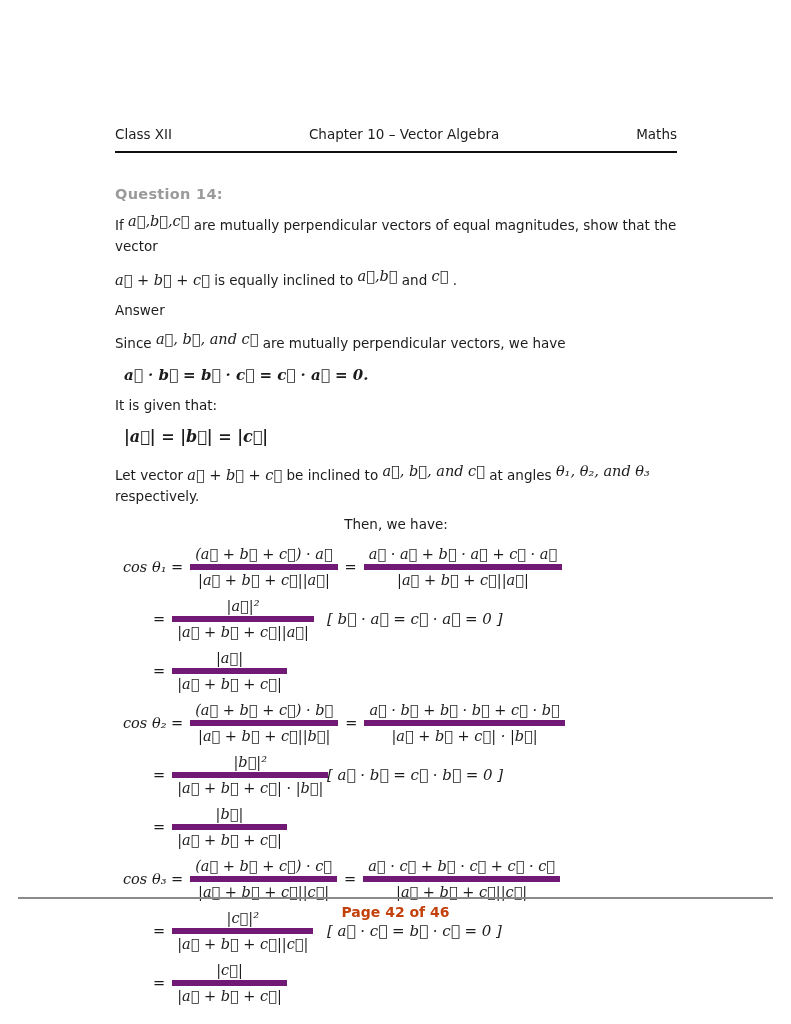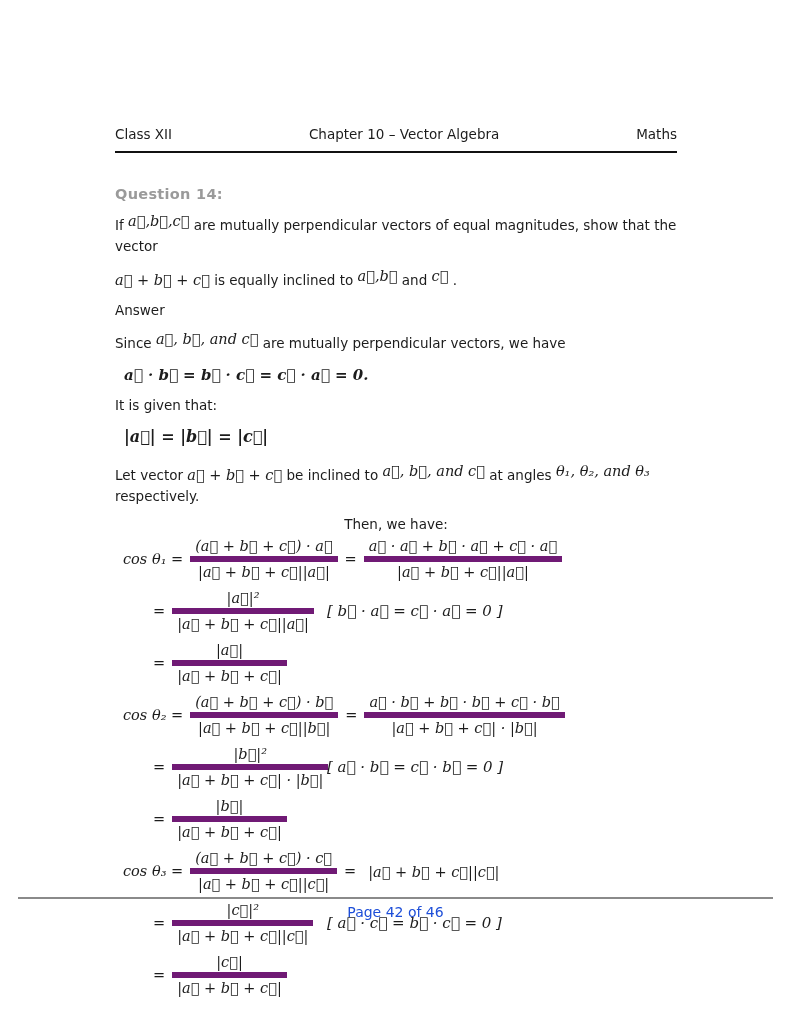--- a/index.html
+++ b/index.html
@@ -99,23 +99,23 @@
     left: 18px;
     right: 18px;
     top: 897px;
   }
   .footer-rule {
     border-top: 2px solid var(--rule-footer, #8a8a8a);
   }
   .footer-text {
     margin-top: 5px;
     text-align: center;
-    font-weight: normal;
+    font-weight: bold;
     font-size: 14px;
-    color: #1d4ed8;
+    color: #c2410c;
   }
 </style>
 </head>
 <body>
 
 <div class="page">
   <div class="content">
 
     <div class="header">
       <span>Class XII</span>
@@ -159,21 +159,21 @@
       <span class="math">a⃗ + b⃗ + c⃗</span>
       <span>be inclined to</span>
       <span class="math raised">a⃗, b⃗, and c⃗</span>
       <span>at angles</span>
       <span class="math raised">θ₁, θ₂, and θ₃</span>
       <span>respectively.</span>
     </p>
 
     <p class="line" style="margin-top:7px;text-align:center;">Then, we have:</p>
 
-    <div class="eq-row" style="margin-top:0;">
+    <div class="eq-row" style="margin-top:8px;">
       <span class="math">cos θ₁ =</span>
       <span class="frac math">
         <span class="num">(a⃗ + b⃗ + c⃗) · a⃗</span>
         <span class="den">|a⃗ + b⃗ + c⃗||a⃗|</span>
       </span>
       <span class="math">=</span>
       <span class="frac math">
         <span class="num">a⃗ · a⃗ + b⃗ · a⃗ + c⃗ · a⃗</span>
         <span class="den">|a⃗ + b⃗ + c⃗||a⃗|</span>
       </span>
@@ -227,20 +227,21 @@
     </div>
 
     <div class="eq-row">
       <span class="math">cos θ₃ =</span>
       <span class="frac math">
         <span class="num">(a⃗ + b⃗ + c⃗) · c⃗</span>
         <span class="den">|a⃗ + b⃗ + c⃗||c⃗|</span>
       </span>
       <span class="math">=</span>
       <span class="frac math">
+        <span class="num">a⃗ · c⃗ + b⃗ · c⃗ + c⃗ · c⃗</span>
         <span class="den">|a⃗ + b⃗ + c⃗||c⃗|</span>
       </span>
     </div>
 
     <div class="eq-row cont">
       <span class="math">=</span>
       <span class="frac math">
         <span class="num">|c⃗|²</span>
         <span class="den">|a⃗ + b⃗ + c⃗||c⃗|</span>
       </span>

